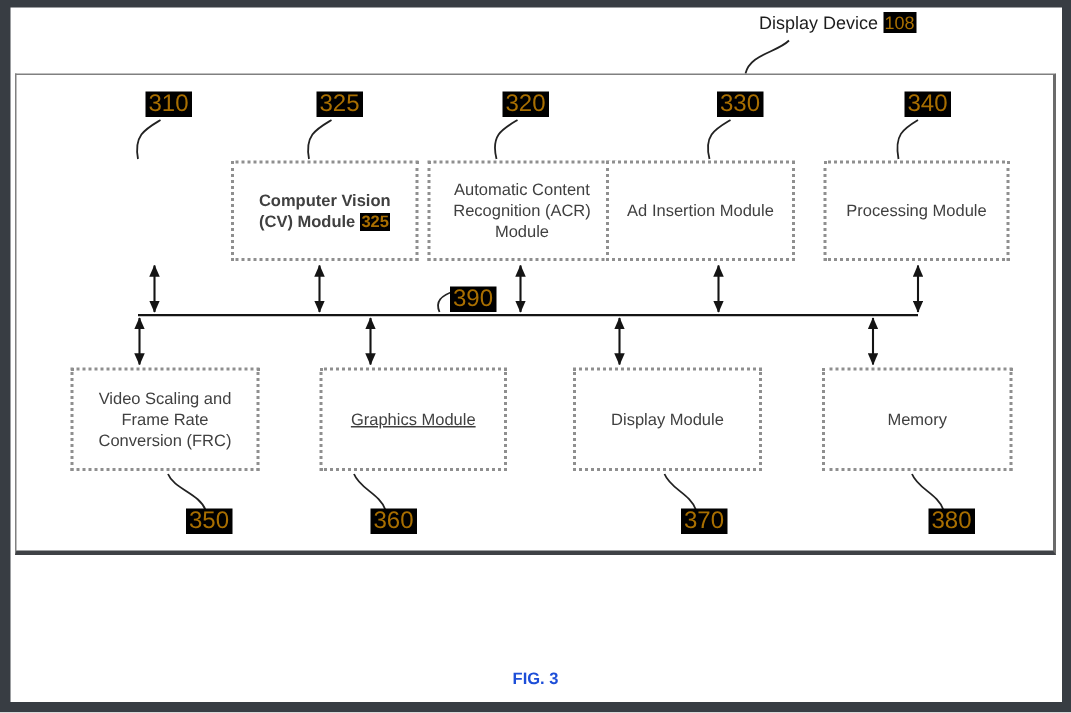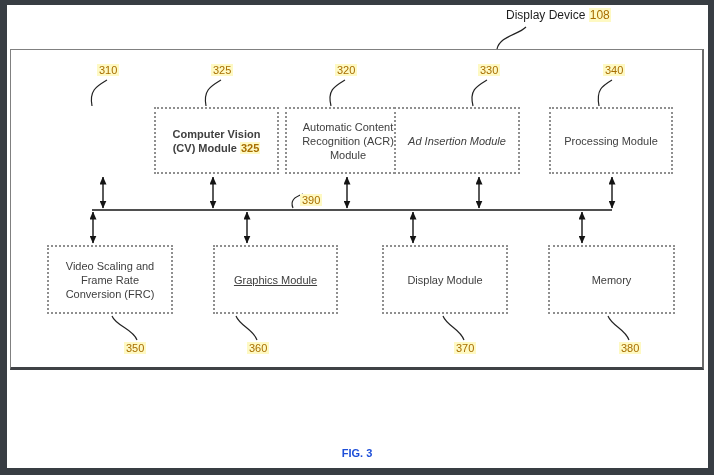--- a/index.html
+++ b/index.html
@@ -39,27 +39,27 @@
     align-items:center;
     justify-content:center;
     text-align:center;
     font-size:11px;
     line-height:14px;
     color:#404040;
     padding:2px;
   }
   .mbox .ln{display:block;}
   .hl{
-    background:#fef9c3;
+    background:#000000;
     color:#a86e00;
     padding:0 1px;
   }
   .ref{
     position:absolute;
-    font-size:11px;
+    font-size:16px;
     line-height:14px;
     color:#a86e00;
     white-space:nowrap;
   }
   .ref .hl{padding:0 2px;}
   .device-title{
     position:absolute;
     left:506px;top:8px;
     font-size:12px;
     line-height:15px;
@@ -138,21 +138,21 @@
   </div>
 
   <div class="mbox" style="left:285px;top:107px;width:126px;height:67px;">
     <div>
       <span class="ln">Automatic Content</span>
       <span class="ln">Recognition (ACR)</span>
       <span class="ln">Module</span>
     </div>
   </div>
 
-  <div class="mbox" style="left:394px;top:107px;width:126px;height:67px;font-style:italic;">
+  <div class="mbox" style="left:404px;top:107px;width:126px;height:67px;">
     <div>
         <span class="ln">Ad Insertion Module</span>
       </div>
   </div>
 
   <div class="mbox" style="left:549px;top:107px;width:124px;height:67px;">
     <div>
         <span class="ln">Processing Module</span>
       </div>
   </div>

